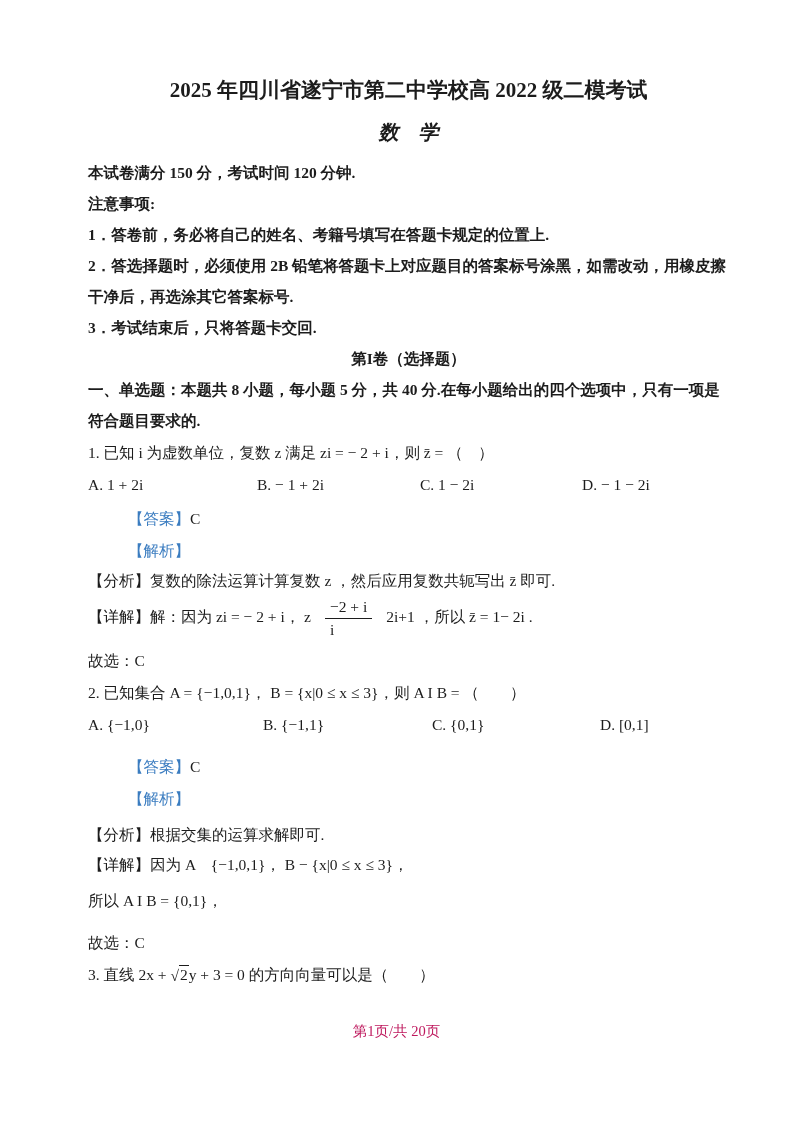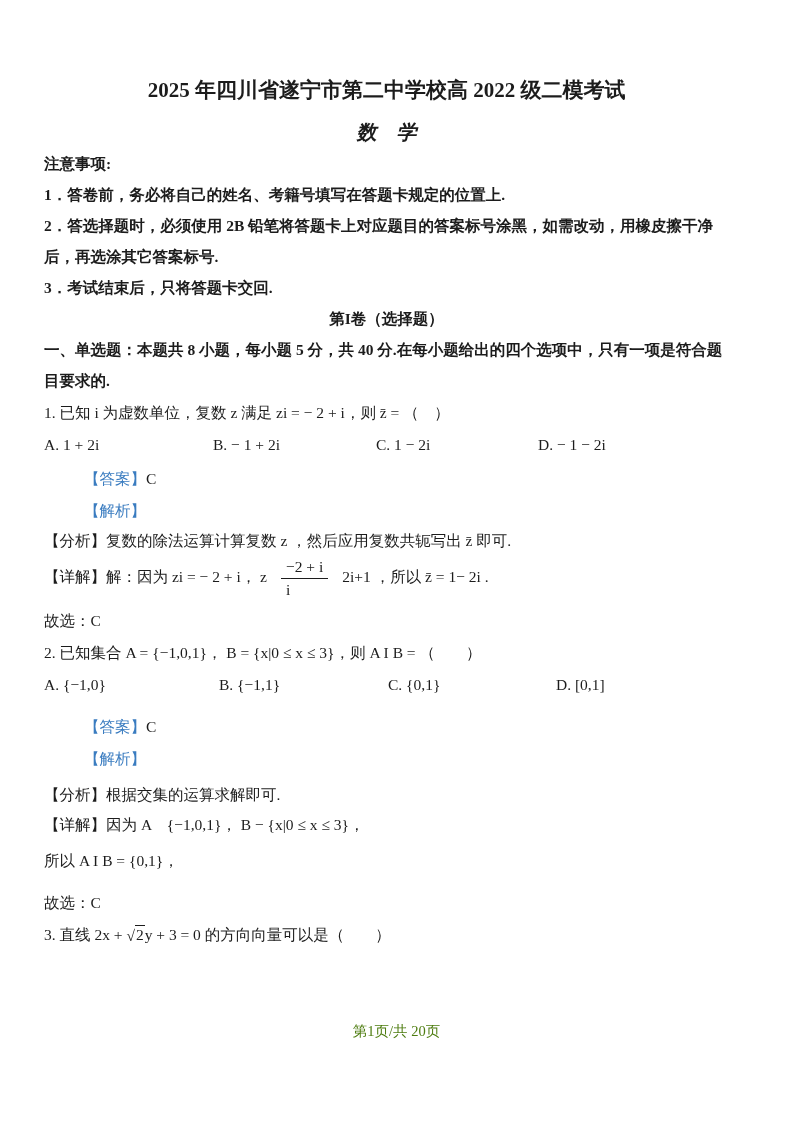--- a/index.html
+++ b/index.html
@@ -10,21 +10,21 @@
     color: #1c1c1c;
     position: relative;
     overflow: hidden;
   }
   .page {
     position: relative;
     width: 793px; height: 1122px;
     background: #ffffff;
   }
   .content {
-    padding: 74px 64px 0 44px;
+    padding: 74px 64px 0 88px;
     font-size: 15.5px;
     line-height: 30px;
   }
   .doc-title {
     text-align: center;
     font-size: 21px;
     font-weight: bold;
     line-height: 32px;
   }
   .subject-title {
@@ -77,32 +77,33 @@
   .sqrt .sqrt-sign { display: inline-block; transform: translateY(0.5px); }
   .sqrt .radicand { border-top: 1.2px solid #1c1c1c; padding: 0 1px; }
   .mt6 { margin-top: 6px; }
   .mt12 { margin-top: 12px; }
   .footer {
     position: absolute;
     left: 0; top: 1022px;
     width: 100%;
     text-align: center;
     font-size: 14.5px;
-    color: #4d7c0f;
+    color: #be185d;
   }
 </style>
 </head>
 <body>
 
 <div class="page">
   <div class="content">
 
     <div class="doc-title">2025 年四川省遂宁市第二中学校高 2022 级二模考试</div>
     <div class="subject-title">数　学</div>
 
+    <div class="exam-info">本试卷满分 150 分，考试时间 120 分钟.</div>
     <div class="notice-title">注意事项:</div>
     <div class="notice-item">1．答卷前，务必将自己的姓名、考籍号填写在答题卡规定的位置上.</div>
     <div class="notice-item">2．答选择题时，必须使用 2B 铅笔将答题卡上对应题目的答案标号涂黑，如需改动，用橡皮擦干净后，再选涂其它答案标号.</div>
     <div class="notice-item">3．考试结束后，只将答题卡交回.</div>
 
     <div class="section-title">第I卷（选择题）</div>
     <div class="section-desc">一、单选题：本题共 8 小题，每小题 5 分，共 40 分.在每小题给出的四个选项中，只有一项是符合题目要求的.</div>
 
     <div class="stem">1. 已知 i 为虚数单位，复数 z 满足 zi = − 2 + i，则 z̄ = （　）</div>
     <div class="opts">

